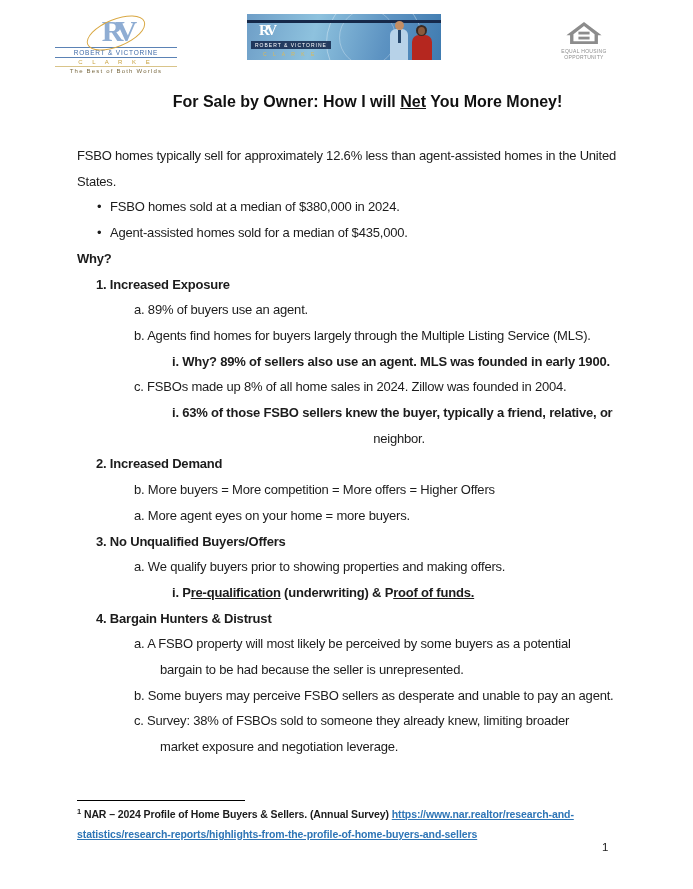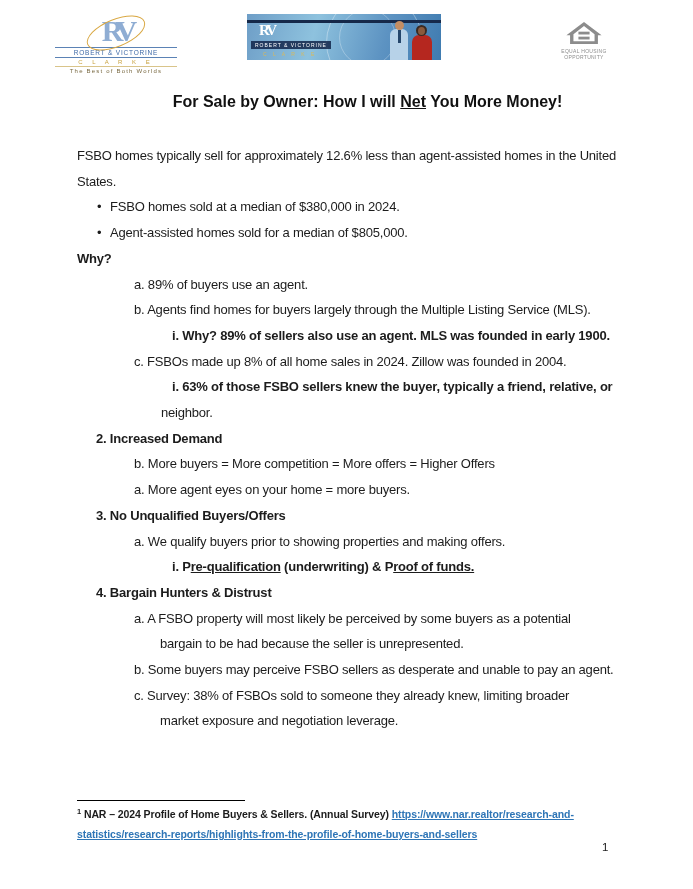--- a/index.html
+++ b/index.html
@@ -48,21 +48,21 @@
   .content{position:absolute;left:77px;top:143px;width:560px;font-size:13px;
            line-height:25.7px;letter-spacing:-0.2px;}
   .ln{white-space:nowrap;}
   .bold{font-weight:bold;}
   .bullet{position:relative;padding-left:33px;}
   .bullet::before{content:"•";position:absolute;left:20px;top:0;font-size:13px;}
   .h-sec{margin-left:19px;font-weight:bold;}
   .lvl1{margin-left:57px;}
   .lvl1w{margin-left:83px;}
   .lvl2{margin-left:95px;font-weight:bold;}
-  .lvl2w{margin-left:84px;}
+  .lvl2w{margin-left:84px;text-align:center;}
 
   
   .footnote{position:absolute;left:77px;top:800px;width:560px;font-size:10.5px;
             line-height:20px;font-weight:600;letter-spacing:-0.1px;}
   .footnote .rule{width:168px;border-top:1.5px solid #000;margin-bottom:3px;}
   .footnote sup{font-size:7.5px;vertical-align:super;line-height:0;}
   .link{color:#2e75b6;text-decoration:underline;cursor:pointer;}
   .fn-line{white-space:nowrap;}
 
   .page-number{position:absolute;left:602px;top:841px;font-size:11.5px;color:#1c1c1c;}
@@ -108,23 +108,24 @@
     <div class="txt">EQUAL HOUSING</div>
     <div class="txt">OPPORTUNITY</div>
   </div>
 
   <div class="title"><span>For Sale by Owner: How I will </span><span class="u">Net</span><span> You More Money!</span></div>
 
   <div class="content">
     <div class="ln">FSBO homes typically sell for approximately 12.6% less than agent-assisted homes in the United</div>
     <div class="ln">States.</div>
     <div class="ln bullet">FSBO homes sold at a median of $380,000 in 2024.</div>
-    <div class="ln bullet">Agent-assisted homes sold for a median of $805,000.</div>
+    <div class="ln bullet">Agent-assisted homes sold for a median of $435,000.</div>
     <div class="ln bold">Why?</div>
 
+    <div class="ln h-sec">1. Increased Exposure</div>
     <div class="ln lvl1">a. 89% of buyers use an agent.</div>
     <div class="ln lvl1">b. Agents find homes for buyers largely through the Multiple Listing Service (MLS).</div>
     <div class="ln lvl2">i. Why? 89% of sellers also use an agent. MLS was founded in early 1900.</div>
     <div class="ln lvl1">c. FSBOs made up 8% of all home sales in 2024. Zillow was founded in 2004.</div>
     <div class="ln lvl2">i. 63% of those FSBO sellers knew the buyer, typically a friend, relative, or</div>
     <div class="ln lvl2w">neighbor.</div>
 
     <div class="ln h-sec">2. Increased Demand</div>
     <div class="ln lvl1">b. More buyers = More competition = More offers = Higher Offers</div>
     <div class="ln lvl1">a. More agent eyes on your home = more buyers.</div>

